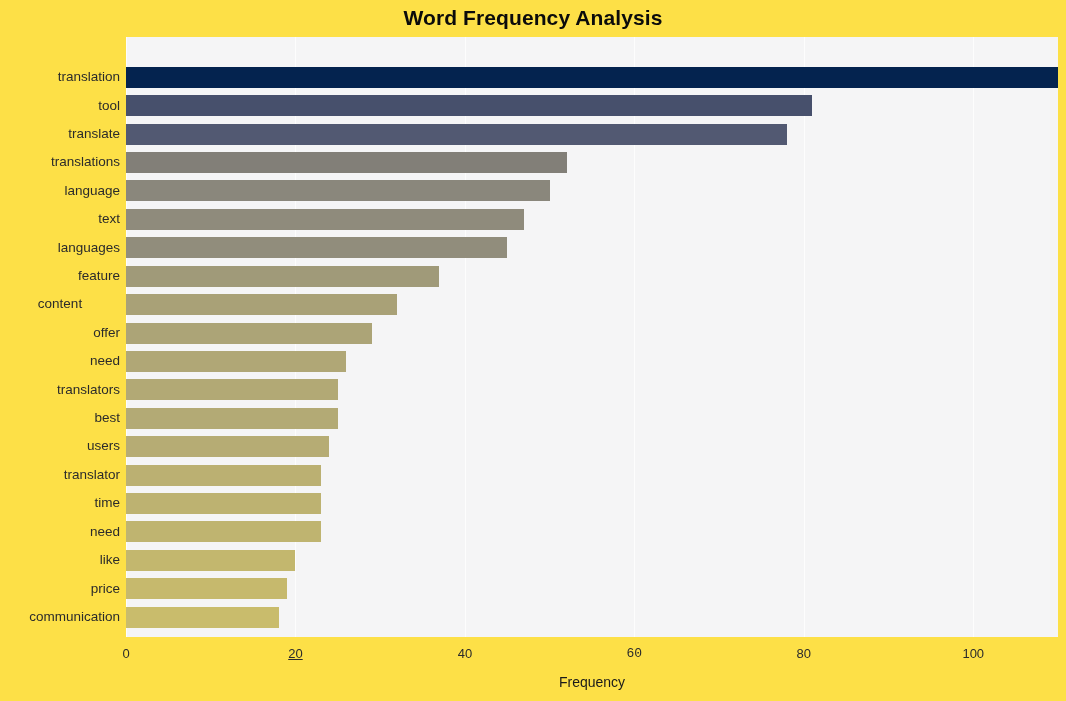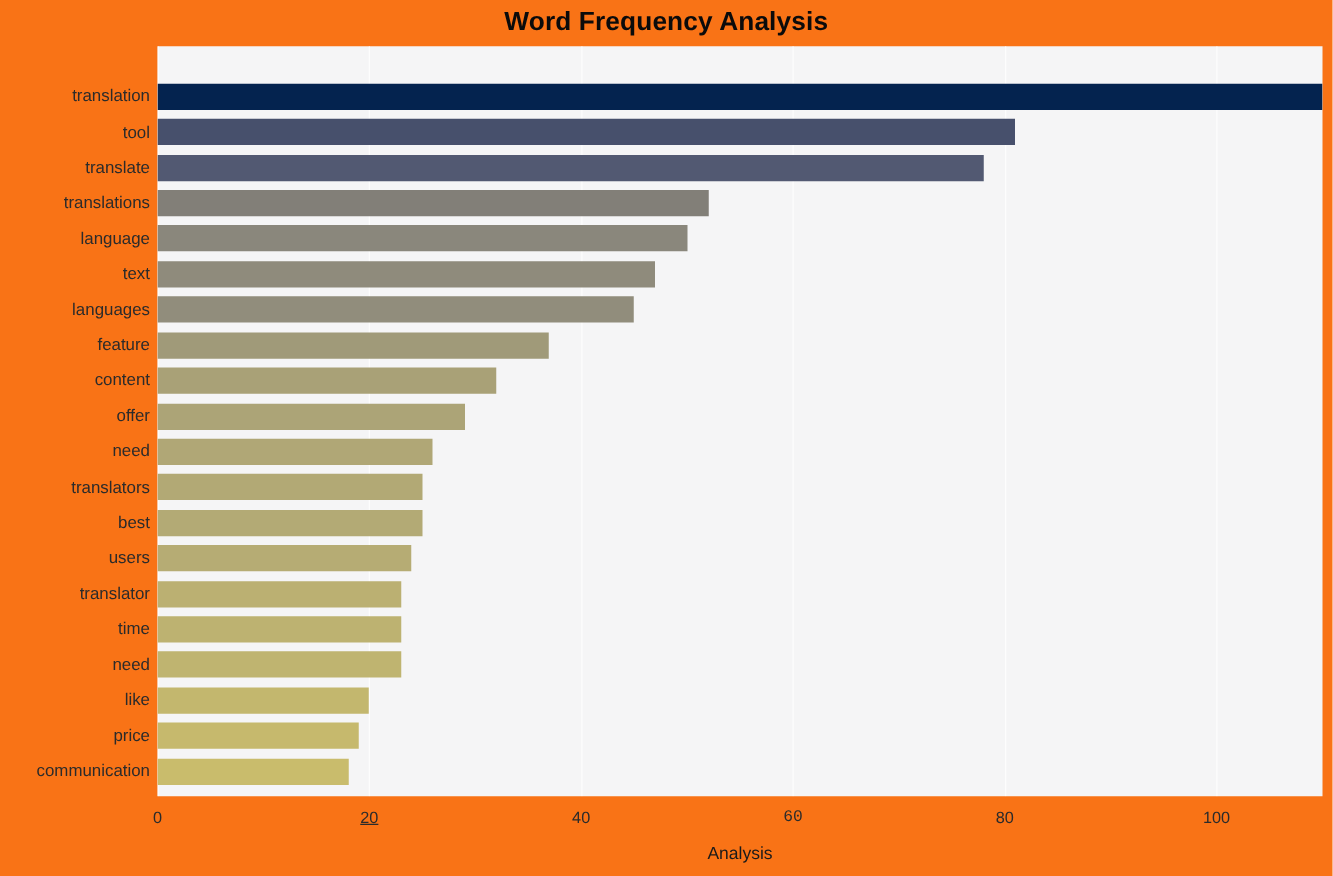--- a/index.html
+++ b/index.html
@@ -14,21 +14,21 @@
     overflow: hidden;
     position: relative;
   }
 
   #chart-root {
     position: absolute;
     left: 0;
     top: 0;
     width: 1066px;
     height: 701px;
-    background: #f97316;
+    background: #fde047;
   }
 
   
   #chart-title {
     position: absolute;
     left: 0;
     top: 6px;
     width: 1066px;
     text-align: center;
     font-size: 21px;
@@ -204,21 +204,21 @@
 
   <div id="y-axis">
       <div class="y-tick-label" style="top: 26.1364px; height: 28.4091px; line-height: 28.4091px;">translation</div>
       <div class="y-tick-label" style="top: 54.5455px; height: 28.4091px; line-height: 28.4091px;">tool</div>
       <div class="y-tick-label" style="top: 82.9545px; height: 28.4091px; line-height: 28.4091px;">translate</div>
       <div class="y-tick-label" style="top: 111.364px; height: 28.4091px; line-height: 28.4091px;">translations</div>
       <div class="y-tick-label" style="top: 139.773px; height: 28.4091px; line-height: 28.4091px;">language</div>
       <div class="y-tick-label" style="top: 168.182px; height: 28.4091px; line-height: 28.4091px;">text</div>
       <div class="y-tick-label" style="top: 196.591px; height: 28.4091px; line-height: 28.4091px;">languages</div>
       <div class="y-tick-label" style="top: 225px; height: 28.4091px; line-height: 28.4091px;">feature</div>
-      <div class="y-tick-label" style="top: 253.409px; height: 28.4091px; line-height: 28.4091px;">content</div>
+      <div class="y-tick-label" style="top: 253.409px; height: 28.4091px; line-height: 28.4091px; text-align: center;">content</div>
       <div class="y-tick-label" style="top: 281.818px; height: 28.4091px; line-height: 28.4091px;">offer</div>
       <div class="y-tick-label" style="top: 310.227px; height: 28.4091px; line-height: 28.4091px;">need</div>
       <div class="y-tick-label" style="top: 338.636px; height: 28.4091px; line-height: 28.4091px;">translators</div>
       <div class="y-tick-label" style="top: 367.045px; height: 28.4091px; line-height: 28.4091px;">best</div>
       <div class="y-tick-label" style="top: 395.455px; height: 28.4091px; line-height: 28.4091px;">users</div>
       <div class="y-tick-label" style="top: 423.864px; height: 28.4091px; line-height: 28.4091px;">translator</div>
       <div class="y-tick-label" style="top: 452.273px; height: 28.4091px; line-height: 28.4091px;">time</div>
       <div class="y-tick-label" style="top: 480.682px; height: 28.4091px; line-height: 28.4091px;">need</div>
       <div class="y-tick-label" style="top: 509.091px; height: 28.4091px; line-height: 28.4091px;">like</div>
       <div class="y-tick-label" style="top: 537.5px; height: 28.4091px; line-height: 28.4091px;">price</div>
@@ -227,15 +227,15 @@
 
   <div id="x-axis">
       <div class="x-tick-label" style="left: 0px;">0</div>
       <div class="x-tick-label" style="left: 169.455px; text-decoration: underline;">20</div>
       <div class="x-tick-label" style="left: 338.909px;">40</div>
       <div class="x-tick-label" style="left: 508.364px; font-family: Liberation Mono, monospace;">60</div>
       <div class="x-tick-label" style="left: 677.818px;">80</div>
       <div class="x-tick-label" style="left: 847.273px;">100</div>
     </div>
 
-  <div id="x-axis-title">Analysis</div>
+  <div id="x-axis-title">Frequency</div>
 
 </div>
 
 </body></html>

